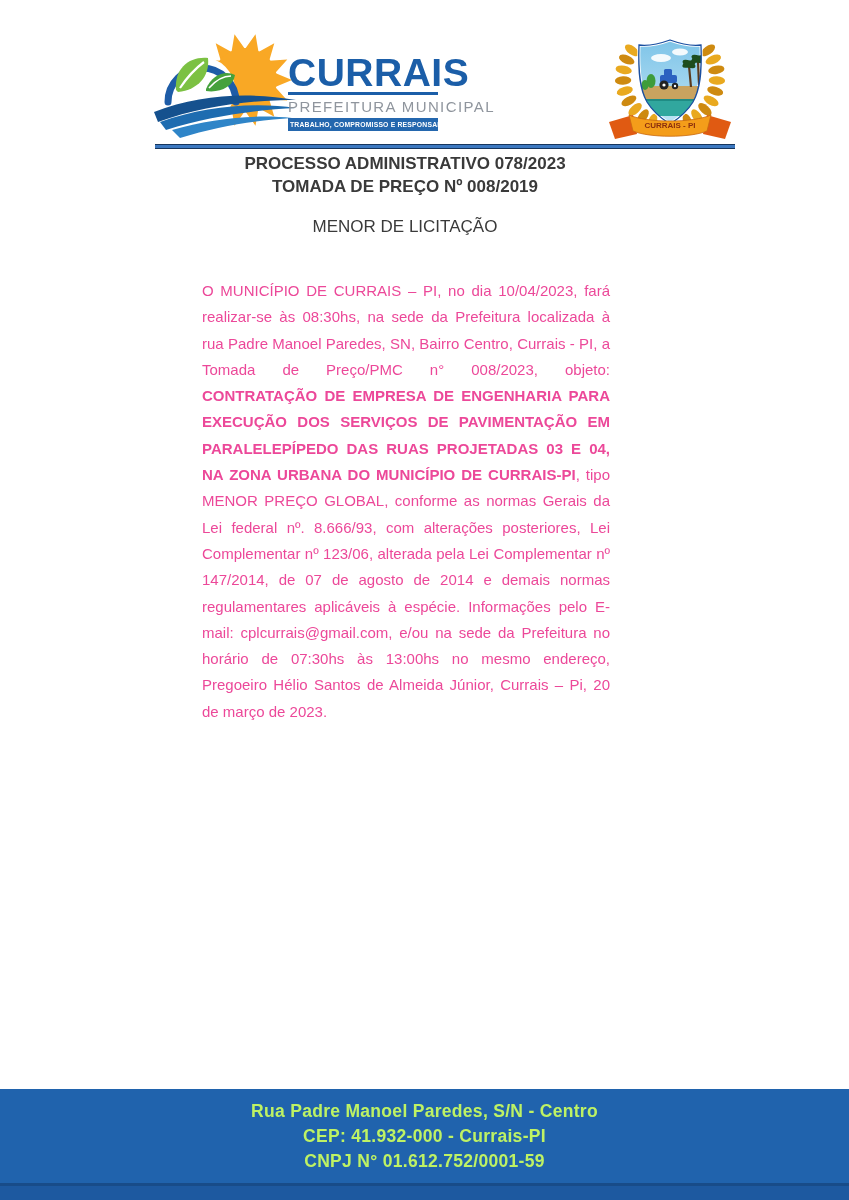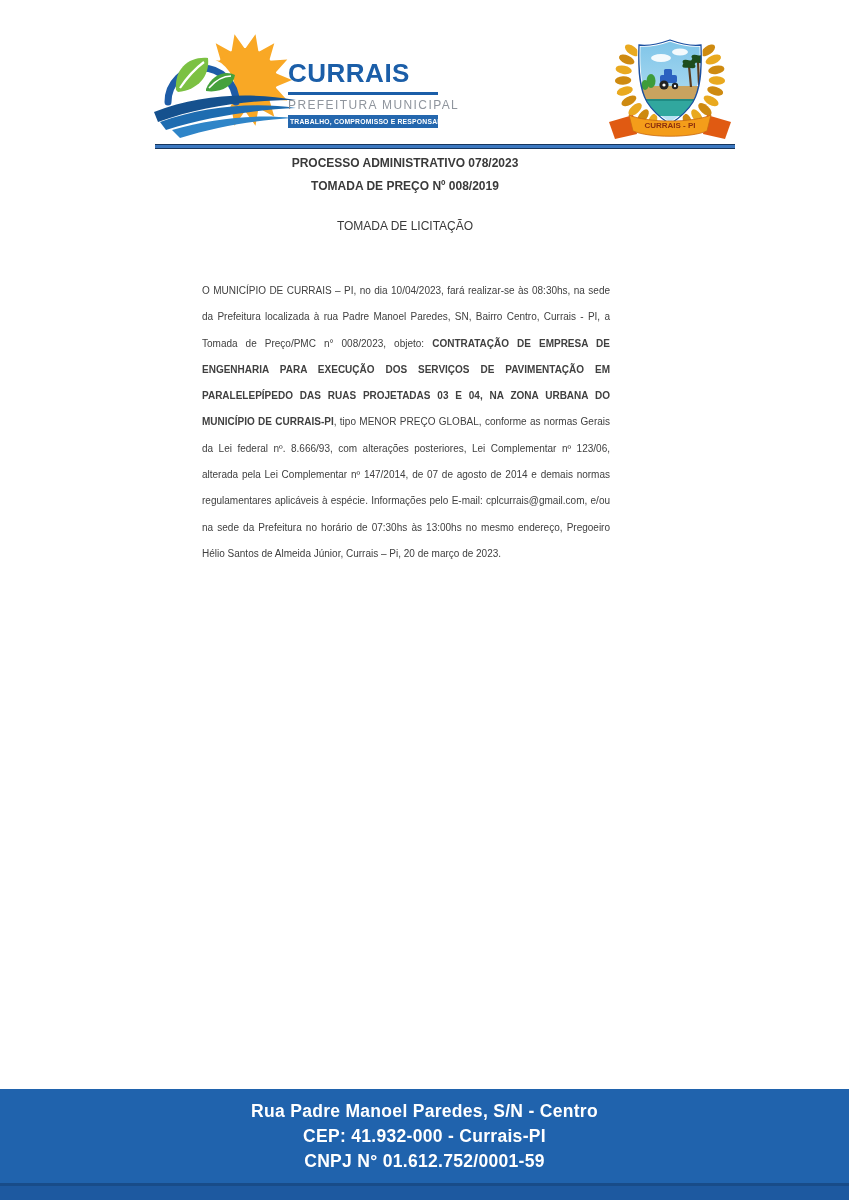--- a/index.html
+++ b/index.html
@@ -3,47 +3,47 @@
 <meta charset="utf-8">
 <style>
   html,body{margin:0;padding:0;background:#e9e9e9;}
   .page{position:relative;width:849px;height:1200px;background:#ffffff;overflow:hidden;
         font-family:"Liberation Sans", sans-serif;margin:0 auto;}
 
   
   .logo-left{position:absolute;left:150px;top:28px;width:310px;height:112px;}
   .emblem{position:absolute;left:0;top:0;}
   .logo-text{position:absolute;left:138px;top:30px;width:150px;}
-  .logo-name{font-size:26px;font-weight:bold;color:#1B5EA8;letter-spacing:.5px;line-height:30px;}
+  .logo-name{font-size:39px;font-weight:bold;color:#1B5EA8;letter-spacing:.5px;line-height:30px;}
   .logo-rule{height:2.5px;background:#1B5EA8;margin:4px 0 3px;}
-  .logo-sub{font-size:12px;color:#8F959D;letter-spacing:1.4px;white-space:nowrap;}
+  .logo-sub{font-size:15px;color:#8F959D;letter-spacing:1.4px;white-space:nowrap;}
   .logo-banner{margin-top:3px;background:#2467AE;color:#fff;font-size:6.8px;font-weight:bold;
                letter-spacing:.2px;text-align:center;padding:3px 2px;white-space:nowrap;}
   .crest{position:absolute;left:601px;top:28px;}
 
   
   .header-rule{position:absolute;left:155px;top:144px;width:580px;height:5px;
     background:linear-gradient(#17365D 0 22%, #3C78C0 22% 78%, #17365D 78% 100%);}
 
   
   .titles{position:absolute;left:200px;top:152px;width:410px;text-align:center;
-          color:#3A3A3A;font-size:12px;line-height:23px;}
+          color:#3A3A3A;font-size:17px;line-height:23px;}
   .title-line{font-weight:bold;}
   .subtitle{margin-top:17px;font-weight:normal;}
 
   
-  .body-par{position:absolute;left:202px;top:250px;width:408px;font-size:10px;
-            line-height:26.3px;text-align:justify;color:#404040;margin-top:28px;}
+  .body-par{position:absolute;left:202px;top:250px;width:408px;font-size:15px;
+            line-height:26.3px;text-align:justify;color:#ec4899;margin-top:28px;}
   .body-par b{font-weight:bold;}
 
   
   .footer{position:absolute;left:0;top:1089px;width:849px;height:111px;background:#2063AD;}
   .footer::after{content:"";position:absolute;left:0;bottom:0;width:100%;height:14px;
                  background:#1D59A0;border-top:3px solid #184C89;}
-  .footer-text{position:absolute;top:10px;width:100%;text-align:center;color:#ffffff;
+  .footer-text{position:absolute;top:10px;width:100%;text-align:center;color:#bef264;
                font-weight:bold;font-size:17.5px;line-height:25px;letter-spacing:.3px;}
 </style>
 </head>
 <body>
 
 <div class="page">
 
   <div class="logo-left">
     <svg class="emblem" width="150" height="112" viewBox="0 0 150 112">
 
@@ -137,21 +137,21 @@
 
     <path d="M28,87 C46,95 92,95 110,87 L106,103 C90,110 48,110 32,103 Z" fill="#F49D1A" stroke="#C96A10" stroke-width="0.8"></path>
     <text x="69" y="100" text-anchor="middle" font-size="8" font-weight="bold" fill="#8B2F0E" font-family="Liberation Sans, sans-serif">CURRAIS - PI</text>
   </svg>
 
   <div class="header-rule"></div>
 
   <div class="titles">
     <div class="title-line">PROCESSO ADMINISTRATIVO 078/2023</div>
     <div class="title-line">TOMADA DE PREÇO Nº 008/2019</div>
-    <div class="subtitle">TOMADA DE LICITAÇÃO</div>
+    <div class="subtitle">MENOR DE LICITAÇÃO</div>
   </div>
 
   <p class="body-par"><span>O MUNICÍPIO DE CURRAIS – PI, no dia 10/04/2023, fará realizar-se às 08:30hs, na sede da Prefeitura localizada à rua Padre Manoel Paredes, SN, Bairro Centro, Currais - PI, a Tomada de Preço/PMC n° 008/2023, objeto: </span><b>CONTRATAÇÃO DE EMPRESA DE ENGENHARIA PARA EXECUÇÃO DOS SERVIÇOS DE PAVIMENTAÇÃO EM PARALELEPÍPEDO DAS RUAS PROJETADAS 03 E 04, NA ZONA URBANA DO MUNICÍPIO DE CURRAIS-PI</b><span>, tipo MENOR PREÇO GLOBAL, conforme as normas Gerais da Lei federal nº. 8.666/93, com alterações posteriores, Lei Complementar nº 123/06, alterada pela Lei Complementar nº 147/2014, de 07 de agosto de 2014 e demais normas regulamentares aplicáveis à espécie. Informações pelo E-mail: cplcurrais@gmail.com, e/ou na sede da Prefeitura no horário de 07:30hs às 13:00hs no mesmo endereço, Pregoeiro Hélio Santos de Almeida Júnior, Currais – Pi, 20 de março de 2023.</span></p>
 
   <div class="footer">
     <div class="footer-text">
       <div>Rua Padre Manoel Paredes, S/N - Centro</div>
       <div>CEP: 41.932-000 - Currais-PI</div>
       <div>CNPJ N° 01.612.752/0001-59</div>
     </div>

